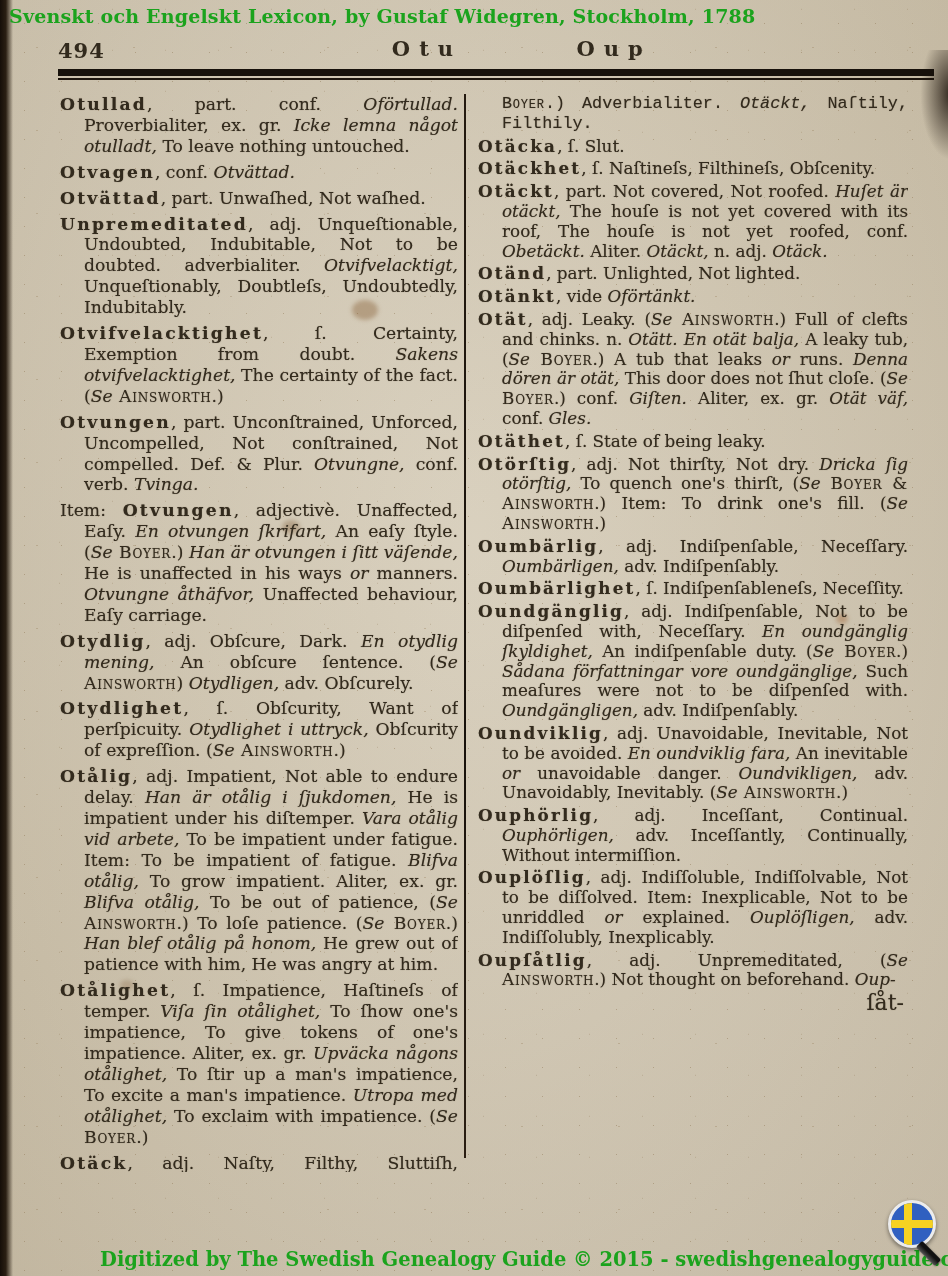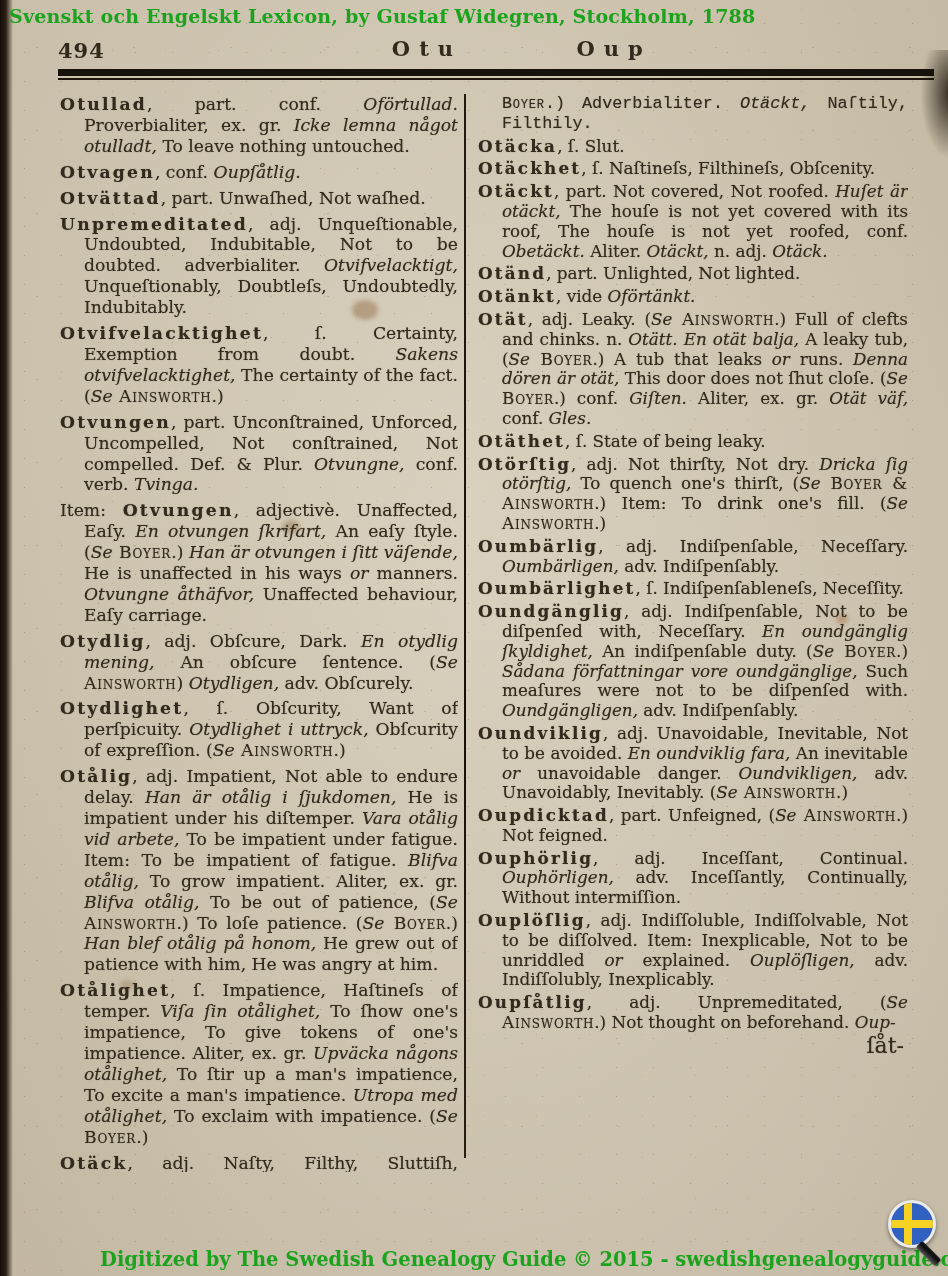--- a/index.html
+++ b/index.html
@@ -82,21 +82,21 @@
     <span class="run-head l">Otu</span>
     <span class="run-head r">Oup</span>
   </div>
 
   <div class="rule"></div>
 
   <div class="columns">
     <div class="colwrap left">
       <div class="col" id="col-left">
           <p class="entry"><span class="hw">Otullad</span><span class="ro">, part. conf. </span><span class="it">Oförtullad.</span><span class="ro"> Proverbialiter, ex. gr. </span><span class="it">Icke lemna något otulladt,</span><span class="ro"> To leave nothing untouched.</span></p>
-          <p class="entry"><span class="hw">Otvagen</span><span class="ro">, conf. </span><span class="it">Oupſåtlig.</span></p>
+          <p class="entry"><span class="hw">Otvagen</span><span class="ro">, conf. </span><span class="it">Otvättad.</span></p>
           <p class="entry"><span class="hw">Otvättad</span><span class="ro">, part. Unwaſhed, Not waſhed.</span></p>
           <p class="entry"><span class="hw">Unpremeditated</span><span class="ro">, adj. Unqueſtionable, Undoubted, Indubitable, Not to be doubted. adverbialiter. </span><span class="it">Otvifvelacktigt,</span><span class="ro"> Unqueſtionably, Doubtleſs, Undoubtedly, Indubitably.</span></p>
           <p class="entry"><span class="hw">Otvifvelacktighet</span><span class="ro">, ſ. Certainty, Exemption from doubt. </span><span class="it">Sakens otvifvelacktighet,</span><span class="ro"> The certainty of the fact. (</span><span class="it">Se</span><span class="sc"> Ainsworth</span><span class="ro">.)</span></p>
           <p class="entry"><span class="hw">Otvungen</span><span class="ro">, part. Unconſtrained, Unforced, Uncompelled, Not conſtrained, Not compelled. Def. &amp; Plur. </span><span class="it">Otvungne,</span><span class="ro"> conf. verb. </span><span class="it">Tvinga.</span></p>
           <p class="entry"><span class="ro">Item: </span><span class="hw">Otvungen</span><span class="ro">, adjectivè. Unaffected, Eaſy. </span><span class="it">En otvungen ſkrifart,</span><span class="ro"> An eaſy ſtyle. (</span><span class="it">Se</span><span class="sc"> Boyer</span><span class="ro">.) </span><span class="it">Han är otvungen i ſitt väſende,</span><span class="ro"> He is unaffected in his ways </span><span class="it">or</span><span class="ro"> manners. </span><span class="it">Otvungne åthäfvor,</span><span class="ro"> Unaffected behaviour, Eaſy carriage.</span></p>
           <p class="entry"><span class="hw">Otydlig</span><span class="ro">, adj. Obſcure, Dark. </span><span class="it">En otydlig mening,</span><span class="ro"> An obſcure ſentence. (</span><span class="it">Se</span><span class="sc"> Ainsworth</span><span class="ro">) </span><span class="it">Otydligen,</span><span class="ro"> adv. Obſcurely.</span></p>
           <p class="entry"><span class="hw">Otydlighet</span><span class="ro">, ſ. Obſcurity, Want of perſpicuity. </span><span class="it">Otydlighet i uttryck,</span><span class="ro"> Obſcurity of expreſſion. (</span><span class="it">Se</span><span class="sc"> Ainsworth</span><span class="ro">.)</span></p>
           <p class="entry"><span class="hw">Otålig</span><span class="ro">, adj. Impatient, Not able to endure delay. </span><span class="it">Han är otålig i ſjukdomen,</span><span class="ro"> He is impatient under his diſtemper. </span><span class="it">Vara otålig vid arbete,</span><span class="ro"> To be impatient under fatigue. Item: To be impatient of fatigue. </span><span class="it">Blifva otålig,</span><span class="ro"> To grow impatient. Aliter, ex. gr. </span><span class="it">Blifva otålig,</span><span class="ro"> To be out of patience, (</span><span class="it">Se</span><span class="sc"> Ainsworth</span><span class="ro">.) To loſe patience. (</span><span class="it">Se</span><span class="sc"> Boyer</span><span class="ro">.) </span><span class="it">Han blef otålig på honom,</span><span class="ro"> He grew out of patience with him, He was angry at him.</span></p>
           <p class="entry"><span class="hw">Otålighet</span><span class="ro">, ſ. Impatience, Haſtineſs of temper. </span><span class="it">Viſa ſin otålighet,</span><span class="ro"> To ſhow one's impatience, To give tokens of one's impatience. Aliter, ex. gr. </span><span class="it">Upväcka någons otålighet,</span><span class="ro"> To ſtir up a man's impatience, To excite a man's impatience. </span><span class="it">Utropa med otålighet,</span><span class="ro"> To exclaim with impatience. (</span><span class="it">Se</span><span class="sc"> Boyer</span><span class="ro">.)</span></p>
           <p class="entry"><span class="hw">Otäck</span><span class="ro">, adj. Naſty, Filthy, Sluttiſh, Loathſome. Item: Illfavoured, Ugly. </span></p>
@@ -111,21 +111,20 @@
           <p class="entry"><span class="hw">Otäckt</span><span class="ro">, part. Not covered, Not roofed. </span><span class="it">Huſet är otäckt,</span><span class="ro"> The houſe is not yet covered with its roof, The houſe is not yet roofed, conf. </span><span class="it">Obetäckt.</span><span class="ro"> Aliter. </span><span class="it">Otäckt,</span><span class="ro"> n. adj. </span><span class="it">Otäck.</span></p>
           <p class="entry"><span class="hw">Otänd</span><span class="ro">, part. Unlighted, Not lighted.</span></p>
           <p class="entry"><span class="hw">Otänkt</span><span class="ro">, vide </span><span class="it">Oförtänkt.</span></p>
           <p class="entry"><span class="hw">Otät</span><span class="ro">, adj. Leaky. (</span><span class="it">Se</span><span class="sc"> Ainsworth</span><span class="ro">.) Full of clefts and chinks. n. </span><span class="it">Otätt.</span><span class="ro"> </span><span class="it">En otät balja,</span><span class="ro"> A leaky tub, (</span><span class="it">Se</span><span class="sc"> Boyer</span><span class="ro">.) A tub that leaks </span><span class="it">or</span><span class="ro"> runs. </span><span class="it">Denna dören är otät,</span><span class="ro"> This door does not ſhut cloſe. (</span><span class="it">Se</span><span class="sc"> Boyer</span><span class="ro">.) conf. </span><span class="it">Giſten.</span><span class="ro"> Aliter, ex. gr. </span><span class="it">Otät väf,</span><span class="ro"> conf. </span><span class="it">Gles.</span></p>
           <p class="entry"><span class="hw">Otäthet</span><span class="ro">, ſ. State of being leaky.</span></p>
           <p class="entry"><span class="hw">Otörſtig</span><span class="ro">, adj. Not thirſty, Not dry. </span><span class="it">Dricka ſig otörſtig,</span><span class="ro"> To quench one's thirſt, (</span><span class="it">Se</span><span class="sc"> Boyer &amp; Ainsworth</span><span class="ro">.) Item: To drink one's fill. (</span><span class="it">Se</span><span class="sc"> Ainsworth</span><span class="ro">.)</span></p>
           <p class="entry"><span class="hw">Oumbärlig</span><span class="ro">, adj. Indiſpenſable, Neceſſary. </span><span class="it">Oumbärligen,</span><span class="ro"> adv. Indiſpenſably.</span></p>
           <p class="entry"><span class="hw">Oumbärlighet</span><span class="ro">, ſ. Indiſpenſableneſs, Neceſſity.</span></p>
           <p class="entry"><span class="hw">Oundgänglig</span><span class="ro">, adj. Indiſpenſable, Not to be diſpenſed with, Neceſſary. </span><span class="it">En oundgänglig ſkyldighet,</span><span class="ro"> An indiſpenſable duty. (</span><span class="it">Se</span><span class="sc"> Boyer</span><span class="ro">.) </span><span class="it">Sådana författningar vore oundgänglige,</span><span class="ro"> Such meaſures were not to be diſpenſed with. </span><span class="it">Oundgängligen,</span><span class="ro"> adv. Indiſpenſably.</span></p>
           <p class="entry"><span class="hw">Oundviklig</span><span class="ro">, adj. Unavoidable, Inevitable, Not to be avoided. </span><span class="it">En oundviklig fara,</span><span class="ro"> An inevitable </span><span class="it">or</span><span class="ro"> unavoidable danger. </span><span class="it">Oundvikligen,</span><span class="ro"> adv. Unavoidably, Inevitably. (</span><span class="it">Se</span><span class="sc"> Ainsworth</span><span class="ro">.)</span></p>
-          <p class="entry"><span class="hw">Oupdicktad</span><span class="ro">, part. Unfeigned, (</span><span class="it">Se</span><span class="sc"> Ainsworth</span><span class="ro">.) Not feigned.</span></p>
           <p class="entry"><span class="hw">Ouphörlig</span><span class="ro">, adj. Inceſſant, Continual. </span><span class="it">Ouphörligen,</span><span class="ro"> adv. Inceſſantly, Continually, Without intermiſſion.</span></p>
           <p class="entry"><span class="hw">Ouplöſlig</span><span class="ro">, adj. Indiſſoluble, Indiſſolvable, Not to be diſſolved. Item: Inexplicable, Not to be unriddled </span><span class="it">or</span><span class="ro"> explained. </span><span class="it">Ouplöſligen,</span><span class="ro"> adv. Indiſſolubly, Inexplicably.</span></p>
           <p class="entry"><span class="hw">Oupſåtlig</span><span class="ro">, adj. Unpremeditated, (</span><span class="it">Se</span><span class="sc"> Ainsworth</span><span class="ro">.) Not thought on beforehand. </span><span class="it">Oup-</span></p>
         </div>
       <p class="catchword">ſåt-</p>
     </div>
   </div>
 
   <div class="banner-bottom">Digitized by The Swedish Genealogy Guide © 2015 - swedishgenealogyguide.com</div>
 

